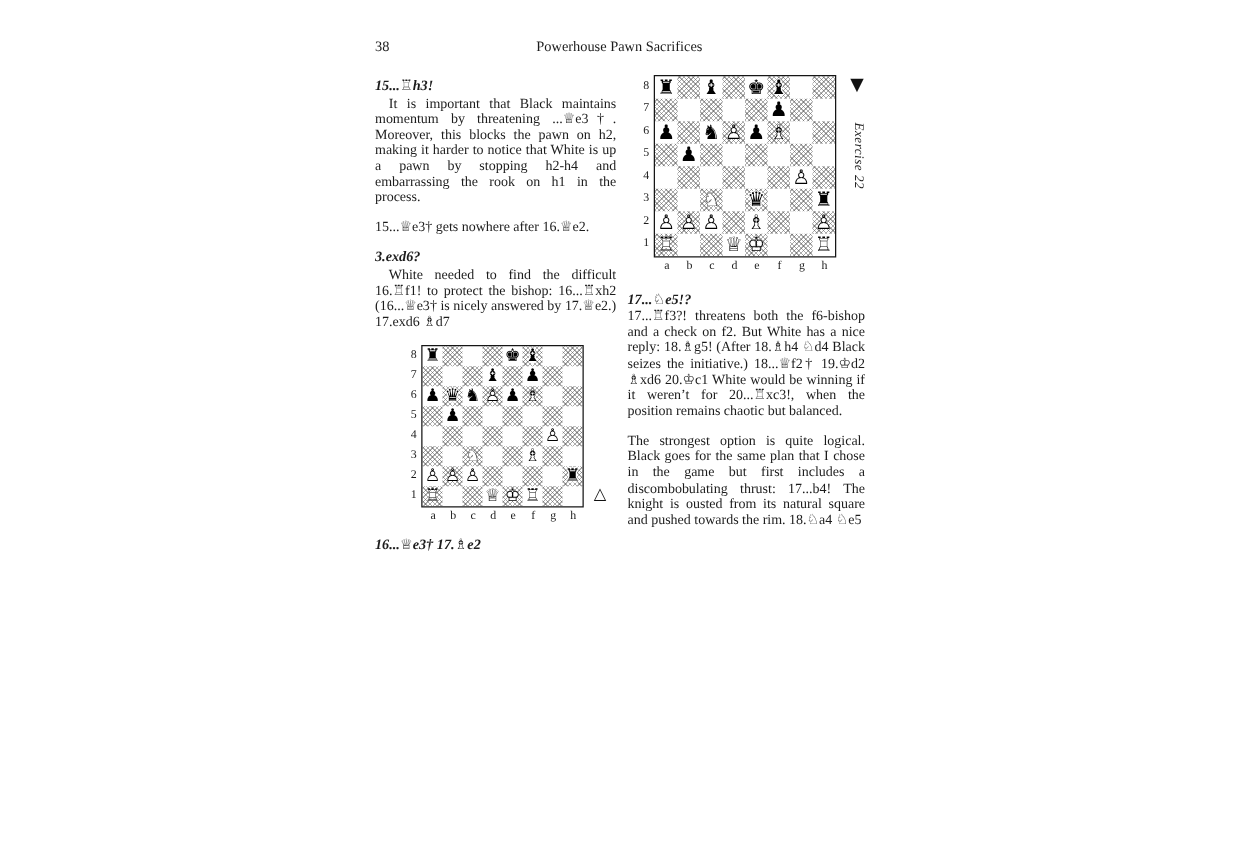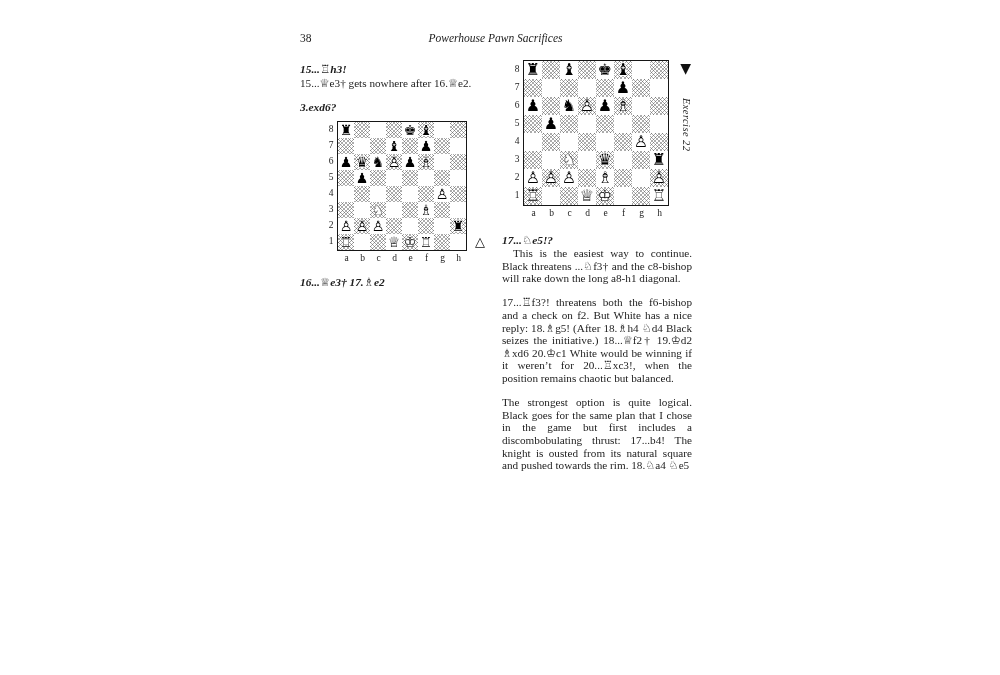--- a/index.html
+++ b/index.html
@@ -6,21 +6,21 @@
   body{
     width:1000px;height:675px;background:#ffffff;position:relative;
     font-family:"Liberation Serif","DejaVu Sans",serif;color:#1c1c1c;
     overflow:hidden;
   }
   .page{position:relative;width:1000px;height:499px;}
 
   
   .hdr{position:absolute;top:32px;left:300px;width:391px;font-size:11.5px;line-height:13px;}
   .hdr .pnum{position:absolute;left:0;top:0;}
-  .hdr .title{text-align:center;font-style:italic;}
+  .hdr .title{text-align:center;}
 
   
   .col{position:absolute;font-size:11.2px;line-height:12.6px;}
   .col-left{left:300px;top:63px;width:193px;}
   .col-right{left:502px;top:60px;width:190px;}
   .h{font-weight:bold;font-size:11.4px;margin:11px 0 1px;text-align:left;font-style:italic;}
   .h.first{margin-top:0;}
   .p{margin:0 0 11.5px;text-align:justify;}
   .p.ind{text-indent:11px;}
   .p.last{margin-bottom:0;}
@@ -60,22 +60,24 @@
 
 <div class="page">
 
   <div class="hdr">
     <span class="pnum">38</span>
     <div class="title">Powerhouse Pawn Sacrifices</div>
   </div>
 
   <div class="col col-left">
     <div class="h first">15...♖h3!</div>
+    <p class="p ind">It is important that Black maintains momentum by threatening ...♕e3†. Moreover, this blocks the pawn on h2, making it harder to notice that White is up a pawn by stopping h2-h4 and embarrassing the rook on h1 in the process.</p>
     <p class="p">15...♕e3† gets nowhere after 16.♕e2.</p>
     <div class="h">3.exd6?</div>
+    <p class="p ind">White needed to find the difficult 16.♖f1! to protect the bishop: 16...♖xh2 (16...♕e3† is nicely answered by 17.♕e2.) 17.exd6 ♗d7</p>
 
     <div class="diagram sm">
       <div class="dg-row">
         <div class="ranks">
             <span>8</span>
             <span>7</span>
             <span>6</span>
             <span>5</span>
             <span>4</span>
             <span>3</span>
@@ -346,18 +348,17 @@
           <span>d</span>
           <span>e</span>
           <span>f</span>
           <span>g</span>
           <span>h</span>
         </div>
       <span class="move-ind">▼</span>
       <span class="ex-label">Exercise 22</span>
     </div>
     <div class="h">17...♘e5!?</div>
-    <p class="p ind">This is the easiest way to continue. Black threatens ...♘f3† and the c8-bishop will rake down the long a8-h1 diagonal.</p>
     <p class="p">17...♖f3?! threatens both the f6-bishop and a check on f2. But White has a nice reply: 18.♗g5! (After 18.♗h4 ♘d4 Black seizes the initiative.) 18...♕f2† 19.♔d2 ♗xd6 20.♔c1 White would be winning if it weren’t for 20...♖xc3!, when the position remains chaotic but balanced.</p>
     <p class="p last">The strongest option is quite logical. Black goes for the same plan that I chose in the game but first includes a discombobulating thrust: 17...b4! The knight is ousted from its natural square and pushed towards the rim. 18.♘a4 ♘e5</p>
   </div>
 
 </div>
 
 </body></html>

